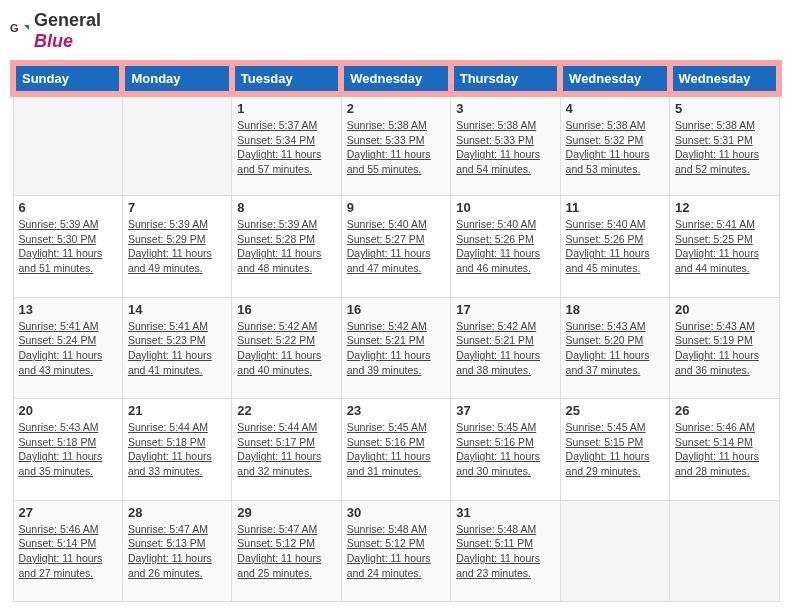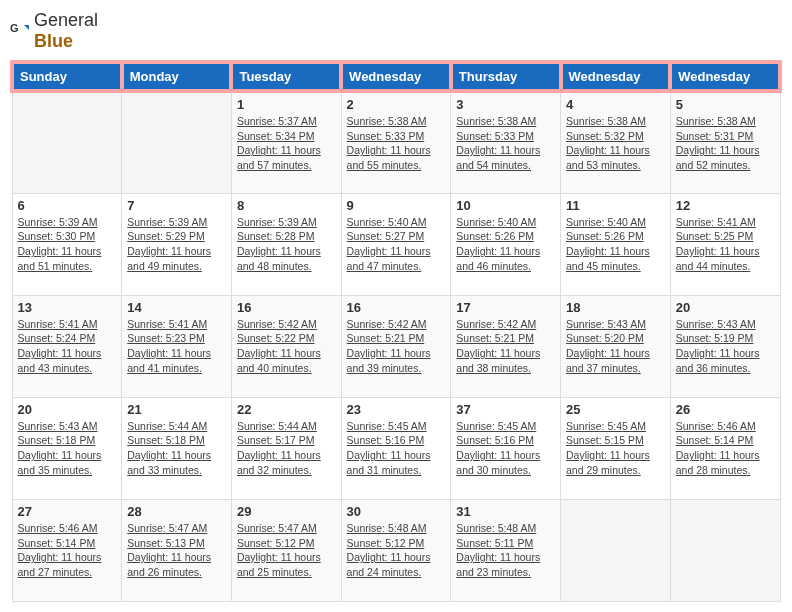--- a/index.html
+++ b/index.html
@@ -50,21 +50,21 @@
       border-collapse: collapse;
       width: 100%;
       table-layout: fixed;
     }
     .calendar th {
       background-color: #1a6bbf;
       color: white;
       text-align: left;
       padding: 5px 6px;
       font-size: 13px;
-      border: 4px solid #fca5a5;
+      border: 6px solid #fca5a5;
     }
     .calendar td {
       vertical-align: top;
       padding: 4px 5px;
       font-size: 10.5px;
       border: 1px solid #ddd;
       height: 88px;
       background: #fff;
     }
     .calendar tr:nth-child(odd) td {
@@ -94,22 +94,22 @@
 <body>
 
 <div class="page">
   <div class="header">
     <div class="logo">
       <svg class="logo-icon" viewBox="0 0 40 40" width="40" height="40">
         <text y="22" font-size="22" font-weight="bold" fill="#333">G</text>
         <polygon points="28,8 38,8 38,18" fill="#1a6bbf"></polygon>
       </svg>
       <div>
-        <span style="font-size:18px;font-weight:normal;color:#333;">General</span><br>
-        <span style="font-size:18px;font-weight:bold;color:#a16207;">Blue</span>
+        <span style="font-size:18px;font-weight:bold;color:#333;">General</span><br>
+        <span style="font-size:18px;font-weight:bold;color:#be185d;font-style:italic;">Blue</span>
       </div>
     </div>
     <div class="title-section">
       <div class="month-title"></div>
       <div class="location-title"></div>
     </div>
   </div>
 
   <table class="calendar">
     <thead>

